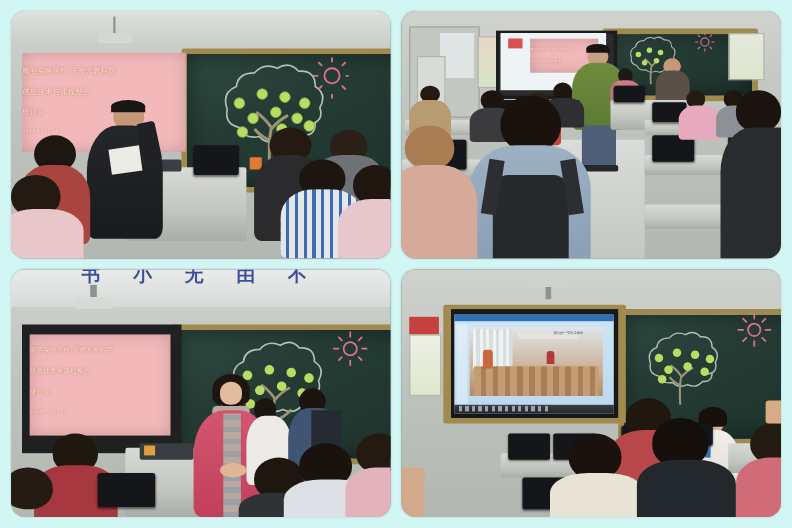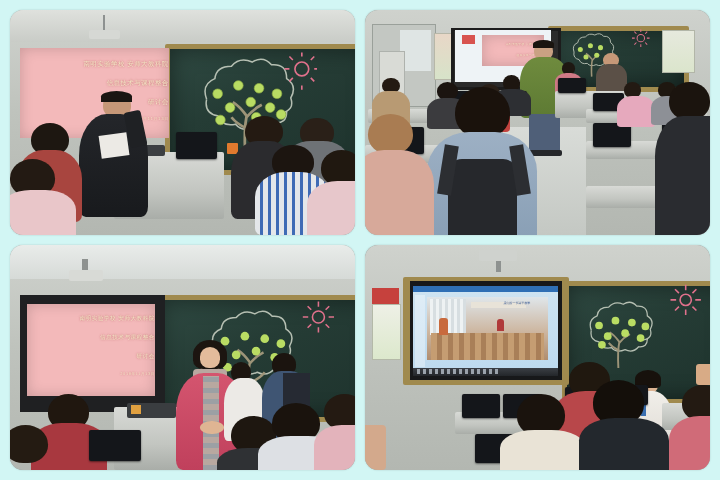--- a/index.html
+++ b/index.html
@@ -34,21 +34,21 @@
     background:linear-gradient(155deg,#2f4a42,#253c35 40%,#1e332d);
     box-shadow:inset 0 0 22px rgba(0,0,0,.45);
     border-radius:2px;
   }
   .screenpanel{
     background:#f3b9ba;
     box-shadow:inset 0 0 14px rgba(0,0,0,.18);
   }
   .screenframe{background:#2b2b2b;border:3px solid #1c1c1c;}
   .slidetxt{
-    position:absolute;left:0;right:16px;text-align:right;
+    position:absolute;left:0;right:16px;text-align:left;
     color:#f6e9c9;letter-spacing:.5px;
     text-shadow:0 0 2px rgba(150,40,40,.7);
     font-family:"DejaVu Sans",sans-serif;
     white-space:nowrap;
   }
 
   
   .tree-svg{position:absolute;}
   .desk{background:linear-gradient(#d8dad6,#c2c5c0 60%,#a9ada8);border-radius:2px;}
   .monitor{background:#14161a;border-radius:2px;box-shadow:0 1px 2px rgba(0,0,0,.5);}
@@ -225,20 +225,21 @@
     <div class="layer head" style="left:1%;top:46%;width:13%;height:18%;background:#a97c52;"></div>
     <div class="layer" style="left:-4%;top:62%;width:24%;height:38%;background:#d7a99a;border-radius:40% 40% 0 0;"></div>
     <div class="layer head" style="left:88%;top:32%;width:12%;height:17%;background:#1b140e;"></div>
     <div class="layer" style="left:84%;top:47%;width:24%;height:53%;background:#2a2c30;border-radius:34% 34% 0 0;"></div>
   </div>
 
   <div class="photo">
     <div class="layer wall"></div>
 
     <div class="layer" style="left:0;top:0;right:0;height:15%;background:linear-gradient(#e9ecea,#d6dad7);"></div>
+    <div class="layer zh" style="left:0;top:-3%;width:100%;text-align:center;color:#2b3f8f;font-size:17px;letter-spacing:12px;font-weight:bold;opacity:.9;white-space:nowrap;overflow:hidden;">书 小 无 由 不</div>
 
     <div class="layer" style="left:21%;top:6%;width:1.5%;height:7%;background:#8e9290;"></div>
     <div class="layer" style="left:17%;top:11%;width:10%;height:5%;background:#d8dad6;border-radius:2px;"></div>
 
     <div class="layer board" style="left:42%;top:22%;width:62%;height:52%;"></div>
     <svg class="tree-svg" viewBox="0 0 200 150" style="left:52%;top:25%;width:36%;height:44%;">
       <g stroke="#cfd6c8" stroke-width="2.4" fill="none" opacity=".85">
         <path d="M40 70 q-8-22 12-30 q2-18 24-18 q12-14 30-6 q16-10 28 4 q22-2 22 20 q16 10 6 28 q6 18-14 22"></path>
         <path d="M40 70 q-4 20 16 24 q6 16 26 12 q10 12 28 4 q16 8 28-6 q18 2 18-16"></path>
       </g>

